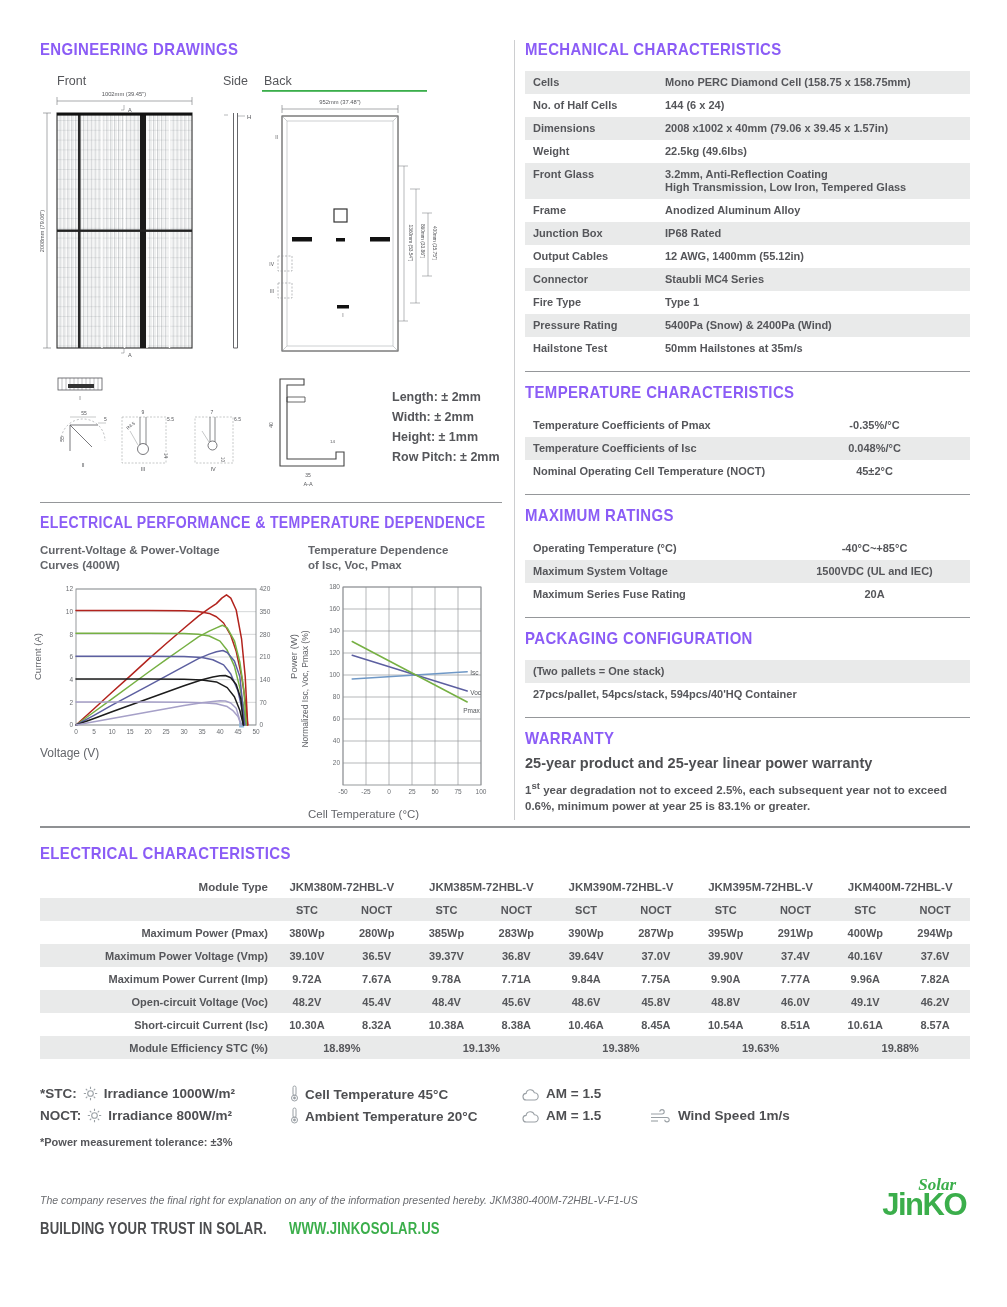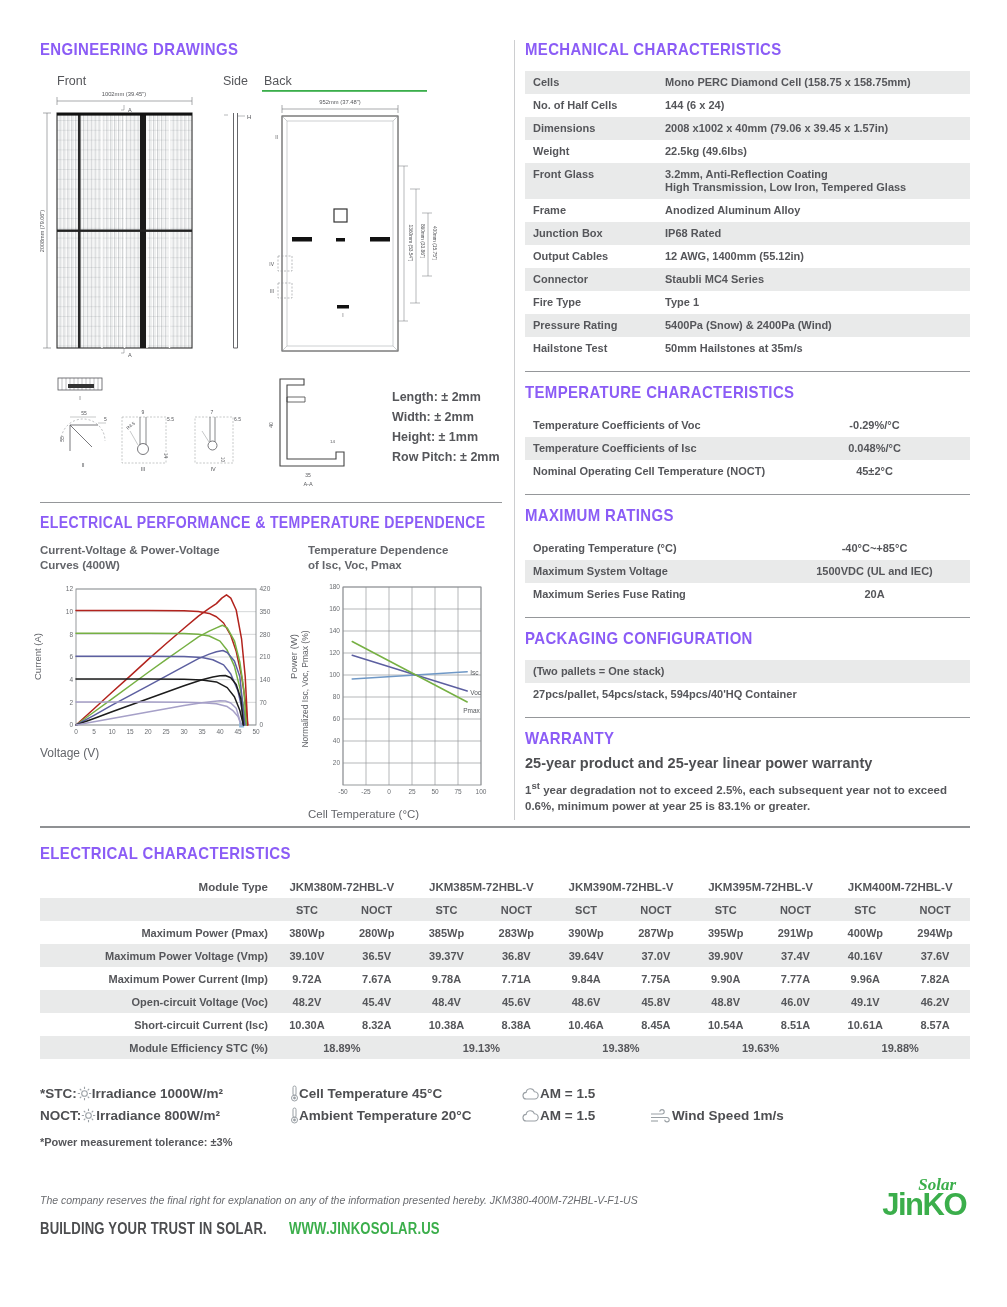--- a/index.html
+++ b/index.html
@@ -35,21 +35,21 @@
   svg text{font-family:"Liberation Sans",sans-serif}
   
   .etbl{width:930px;font-size:11px;font-weight:bold;color:#55565a;table-layout:fixed;margin-top:4px}
   .etbl td{padding:5.5px 4px;text-align:center;line-height:12px}
   .etbl td.lab{width:218px;text-align:right;padding-left:10px}
   .etbl tr.shade{background:#e9eaea}
   .etbl tr.mod-row td{font-size:11.5px}
   
   .fn-grid{display:grid;grid-template-columns:250px 232px 128px auto;row-gap:5px;align-items:center;
            font-size:13.5px;font-weight:bold;color:#4e4f52;margin-top:26px}
-  .fn-item{display:flex;align-items:center;white-space:nowrap}
+  .fn-item{display:flex;align-items:flex-end;gap:6px;white-space:nowrap}
   .fn-item .ic{flex:0 0 auto;display:inline-flex}
   .tol-note{font-size:11px;font-weight:bold;color:#55565a;margin-top:12px}
   
   .tol-list{position:absolute;left:352px;top:14px;font-size:12.5px;font-weight:bold;color:#55565a;line-height:20px}
   .details-row{position:relative;height:118px}
   
   .footer{margin-top:46px;position:relative}
   .disclaimer{font-style:italic;font-size:10.5px;color:#6a6c70}
   .slogan-row{margin-top:14px;display:flex;align-items:flex-start;white-space:nowrap}
   .slogan{font-weight:bold;font-size:16px;color:#4c4d4f;display:inline-block;transform:scaleX(.82);transform-origin:left;letter-spacing:.2px}
@@ -405,22 +405,22 @@
             </tr>
           </tbody>
         </table>
 
       <hr class="sec-sep">
 
       <h2 class="sec"><span>TEMPERATURE CHARACTERISTICS</span></h2>
       <table class="tbl kv">
           <tbody id="temp-body">
             <tr>
-              <td class="lab">Temperature Coefficients of Voc</td>
-              <td class="val">-0.29%/°C</td>
+              <td class="lab">Temperature Coefficients of Pmax</td>
+              <td class="val">-0.35%/°C</td>
             </tr>
             <tr>
               <td class="lab">Temperature Coefficients of Isc</td>
               <td class="val">0.048%/°C</td>
             </tr>
             <tr>
               <td class="lab">Nominal Operating Cell Temperature (NOCT)</td>
               <td class="val">45±2°C</td>
             </tr>
           </tbody>

